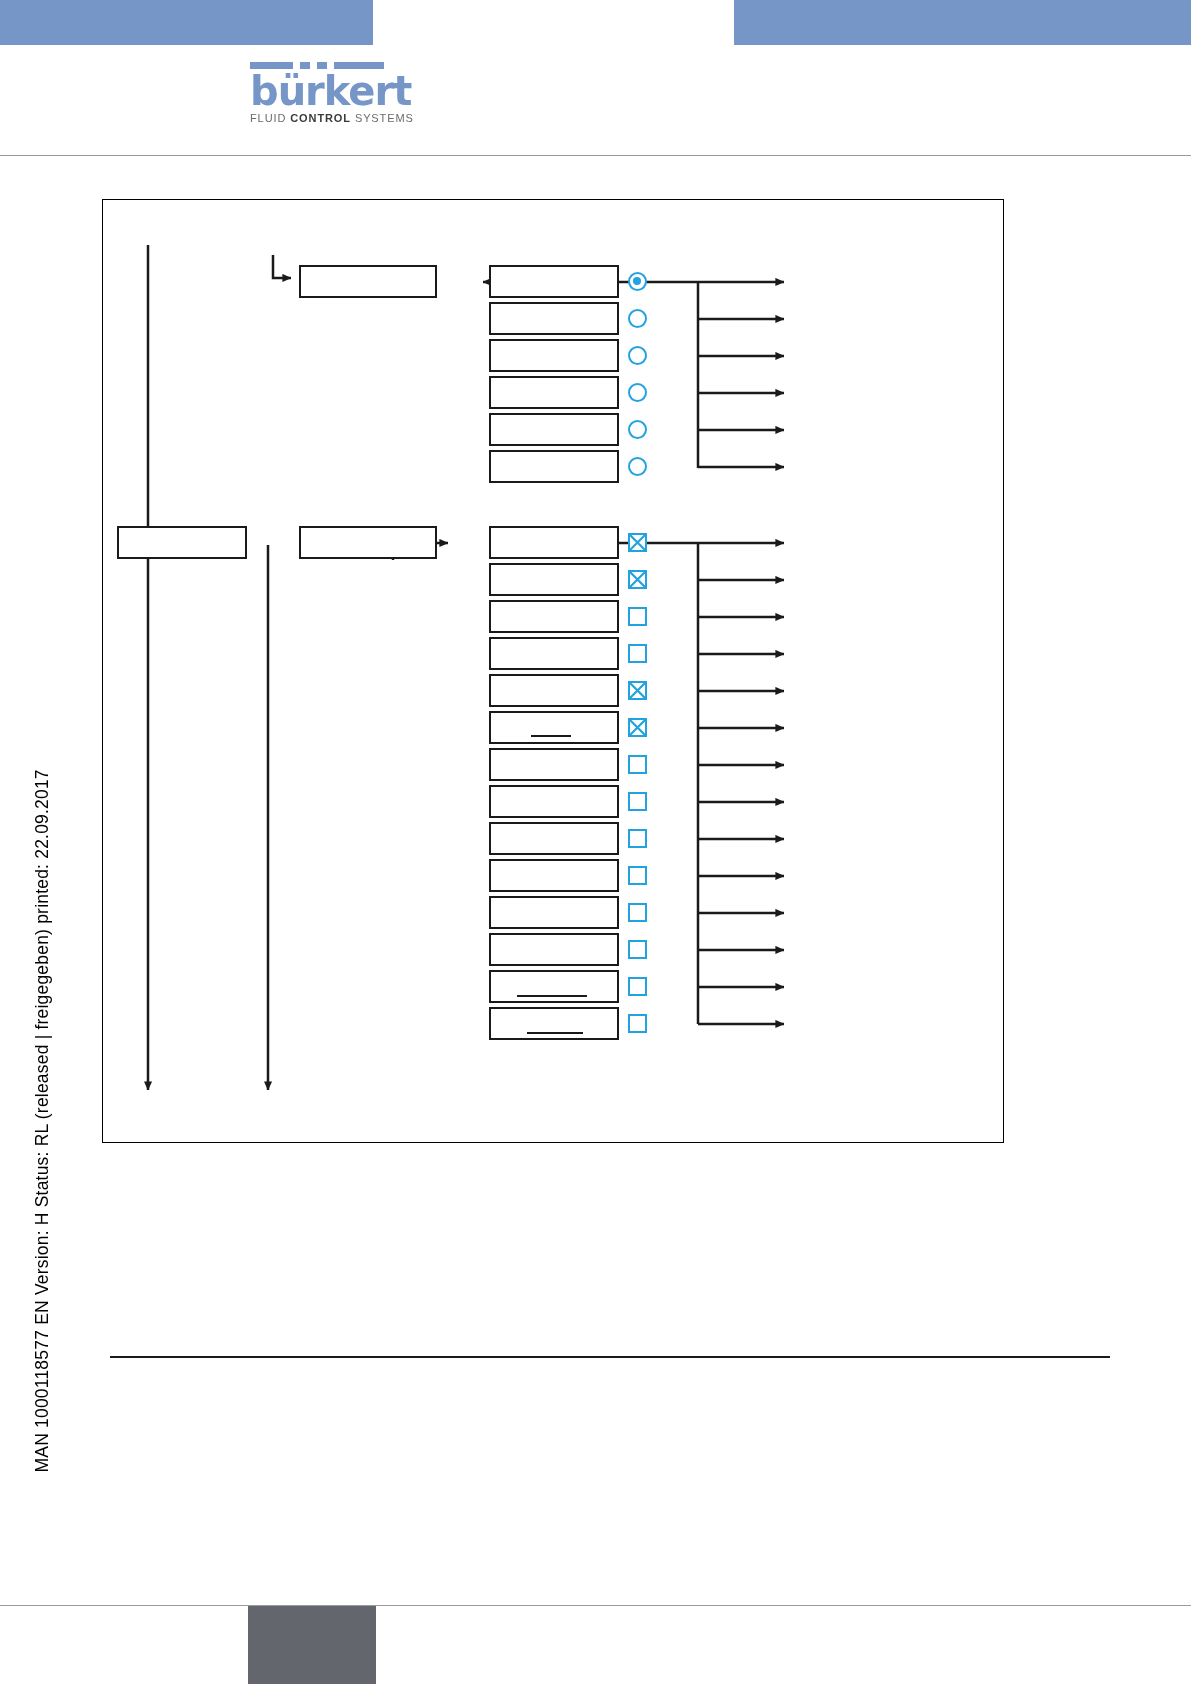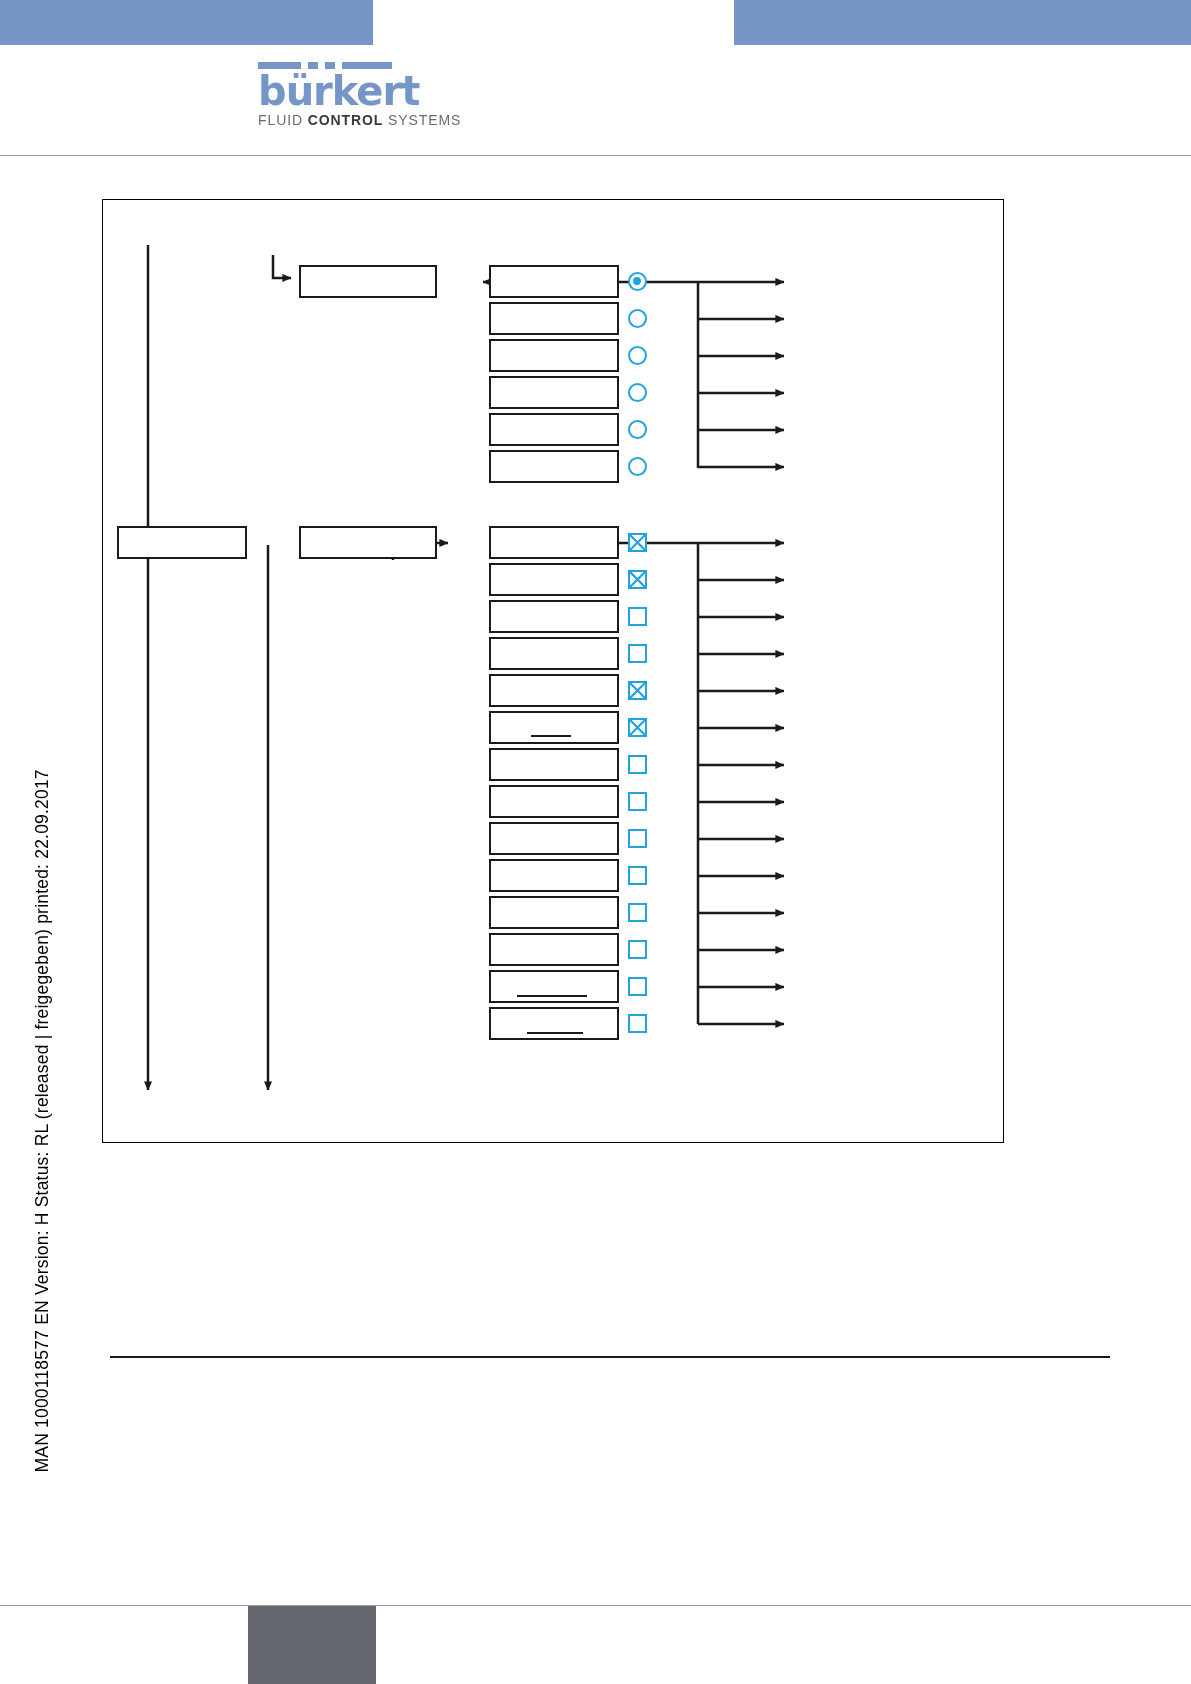--- a/index.html
+++ b/index.html
@@ -6,33 +6,33 @@
   body{
     width:1191px;height:1684px;position:relative;overflow:hidden;
     font-family:"Liberation Sans", sans-serif;color:#000;
   }
 
   
   .hdr-bar{position:absolute;top:0;height:45px;background:#7596c6;}
   .hdr-bar.left{left:0;width:373px;}
   .hdr-bar.right{left:734px;width:457px;}
 
-  .logo{position:absolute;left:258px;top:62px;width:140px;height:52px;}
+  .logo{position:absolute;left:250px;top:62px;width:140px;height:52px;}
   .logo .dashrow{position:relative;height:7px;width:134px;}
   .logo .dash{position:absolute;top:0;height:7px;background:#7596c6;}
   .logo .d1{left:0;width:43px;}
   .logo .d2{left:50px;width:10px;}
   .logo .d3{left:67px;width:10px;}
   .logo .d4{left:84px;width:50px;}
   .logo .word{
     font-family:"DejaVu Sans", sans-serif;font-weight:700;font-size:40px;
     letter-spacing:-1px;color:#7596c6;line-height:40px;margin-top:2px;
   }
   .logo .tagline{
-    font-family:"Liberation Sans", sans-serif;font-size:14px;
+    font-family:"Liberation Sans", sans-serif;font-size:11px;
     letter-spacing:0.9px;color:#6b6b6b;margin-top:1px;white-space:nowrap;
   }
   .logo .tagline b{color:#3a3a3a;}
 
   .rule-top{position:absolute;left:0;top:155px;width:1191px;height:1px;background:#9a9a9a;}
   .rule-bottom{position:absolute;left:110px;top:1356px;width:1000px;height:2px;background:#1a1a1a;}
   .rule-foot{position:absolute;left:0;top:1605px;width:1191px;height:1px;background:#9a9a9a;}
   .foot-tab{position:absolute;left:248px;top:1606px;width:128px;height:78px;background:#63666c;}
 
   

